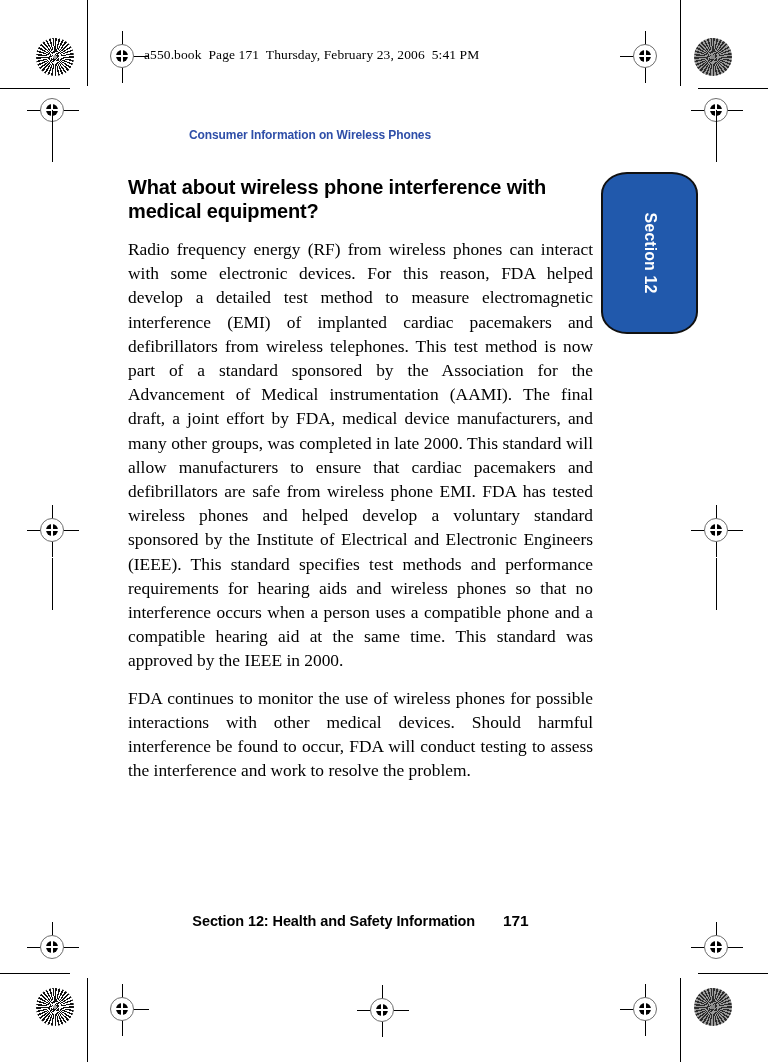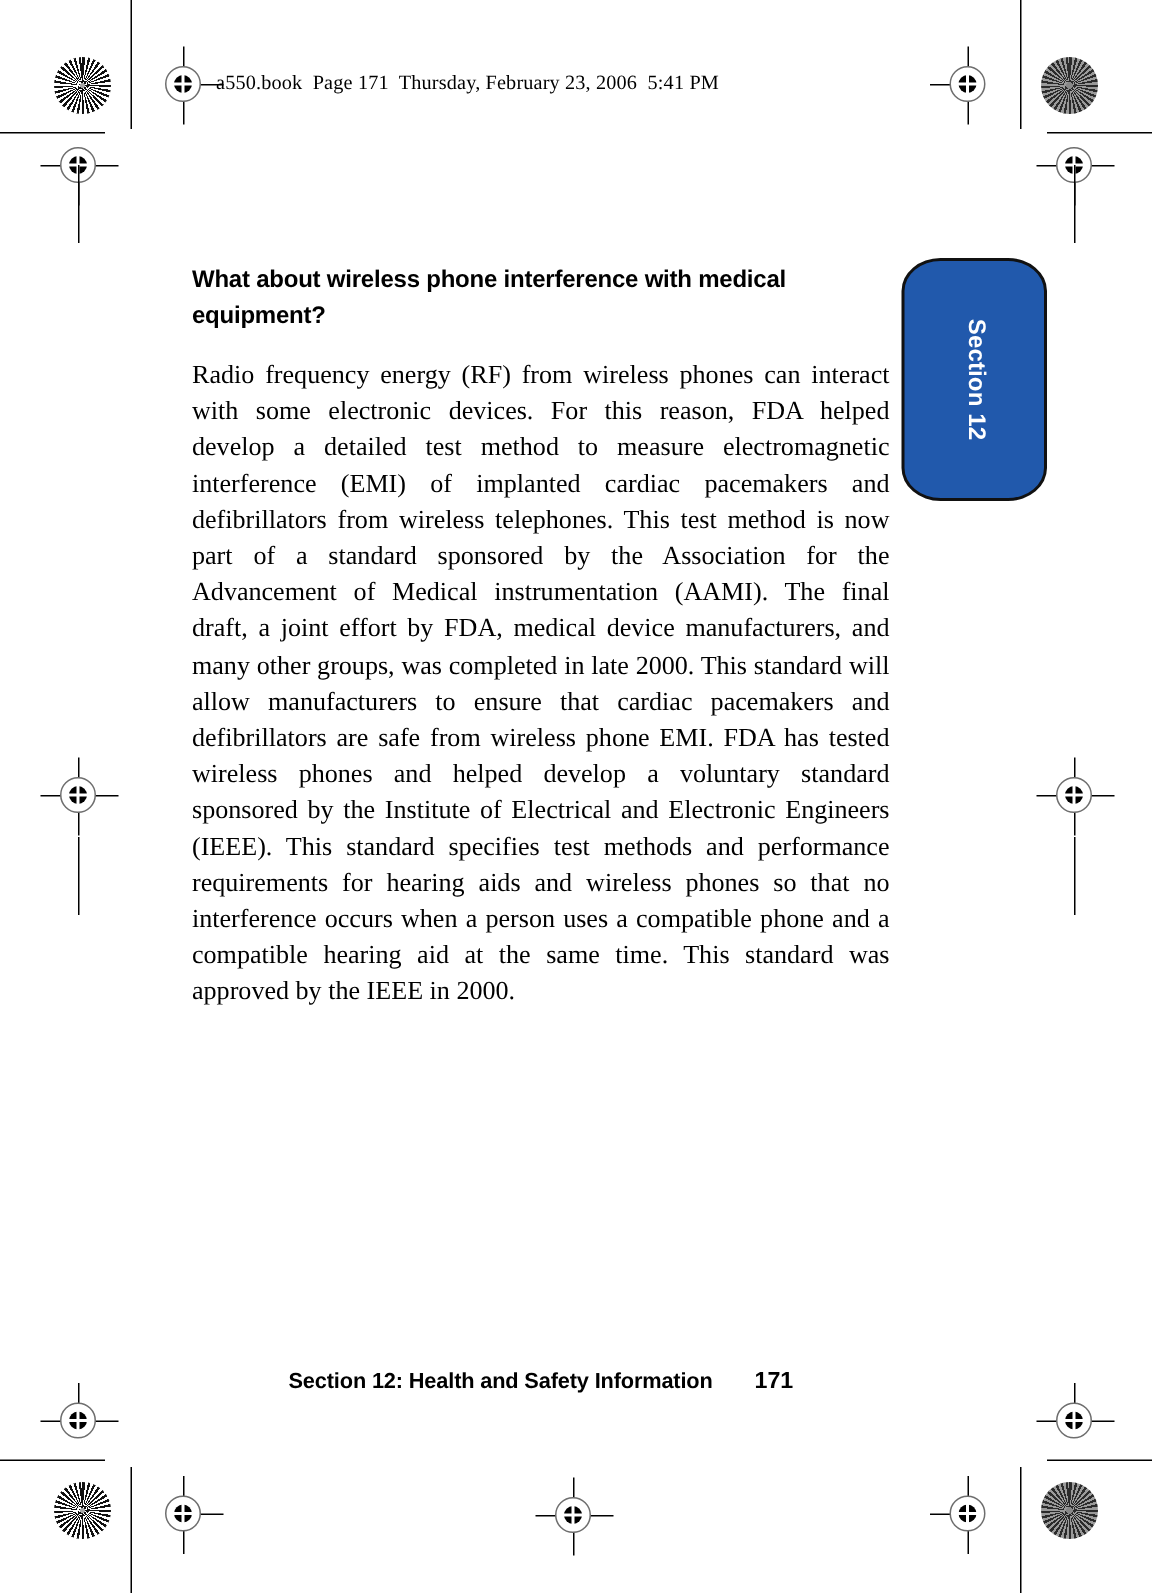--- a/index.html
+++ b/index.html
@@ -146,21 +146,21 @@
     color: #000000;
     text-align: justify;
     text-justify: inter-word;
     -webkit-hyphens: none;
     hyphens: none;
   }
   .column h2 {
     margin: 17px 0 14px 0;
     font-family: "Liberation Sans Narrow", "Liberation Sans", sans-serif;
     font-weight: bold;
-    font-size: 16px;
+    font-size: 20px;
     line-height: 24px;
     letter-spacing: -0.15px;
     color: #000000;
   }
 
   
   .section-tab {
     position: absolute;
     left: 601px;
     top: 172px;
@@ -297,28 +297,30 @@
 
   <div class="reg-mark" style="left:357px; top:985px;">
     <div class="v-line"></div>
       <div class="h-line"></div>
     <div class="ring"></div>
       <div class="dot"></div>
   </div>
 
   <div class="slug">a550.book  Page 171  Thursday, February 23, 2006  5:41 PM</div>
 
+  <div class="running-head">Consumer Information on Wireless Phones</div>
 
   <div class="section-tab">
     <span class="tab-label">Section 12</span>
   </div>
 
   <div class="column">
     <h2>What about wireless phone interference with medical equipment?</h2>
     <p>Radio frequency energy (RF) from wireless phones can interact with some electronic devices. For this reason, FDA helped develop a detailed test method to measure electromagnetic interference (EMI) of implanted cardiac pacemakers and defibrillators from wireless telephones. This test method is now part of a standard sponsored by the Association for the Advancement of Medical instrumentation (AAMI). The final draft, a joint effort by FDA, medical device manufacturers, and many other groups, was completed in late 2000. This standard will allow manufacturers to ensure that cardiac pacemakers and defibrillators are safe from wireless phone EMI. FDA has tested wireless phones and helped develop a voluntary standard sponsored by the Institute of Electrical and Electronic Engineers (IEEE). This standard specifies test methods and performance requirements for hearing aids and wireless phones so that no interference occurs when a person uses a compatible phone and a compatible hearing aid at the same time. This standard was approved by the IEEE in 2000.</p>
+    <p>FDA continues to monitor the use of wireless phones for possible interactions with other medical devices. Should harmful interference be found to occur, FDA will conduct testing to assess the interference and work to resolve the problem.</p>
   </div>
 
   <div class="footer">
     <span>Section 12: Health and Safety Information</span>
     <span class="folio">171</span>
   </div>
 
 </div>
 
 </body></html>

